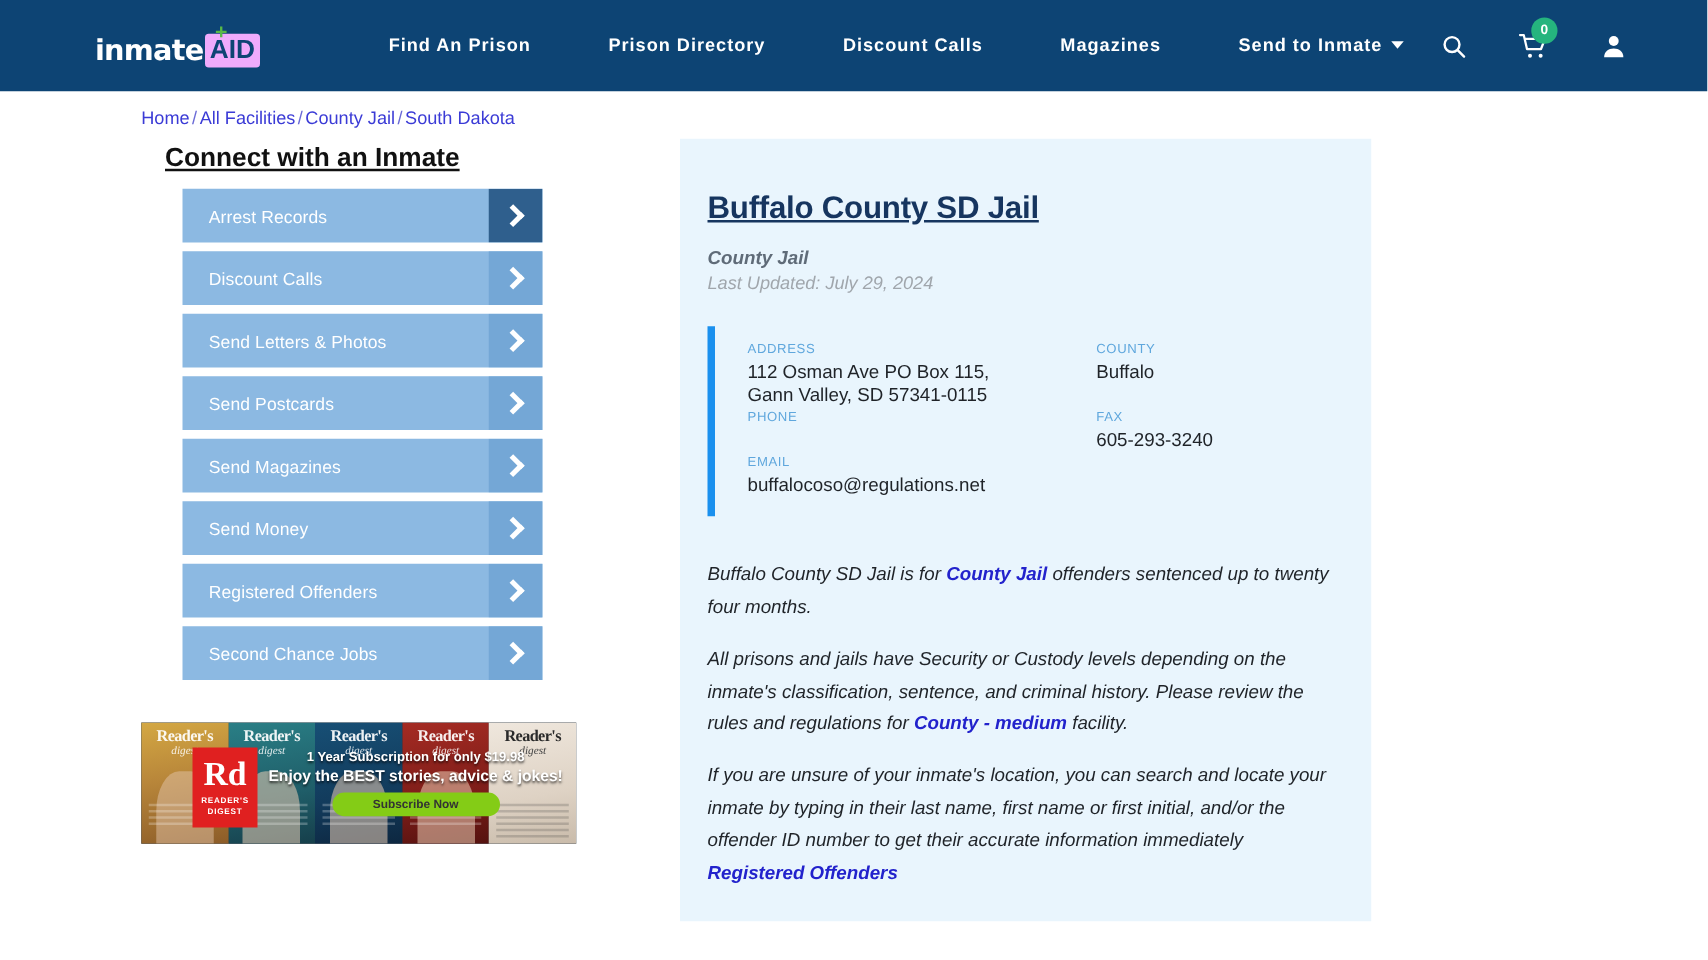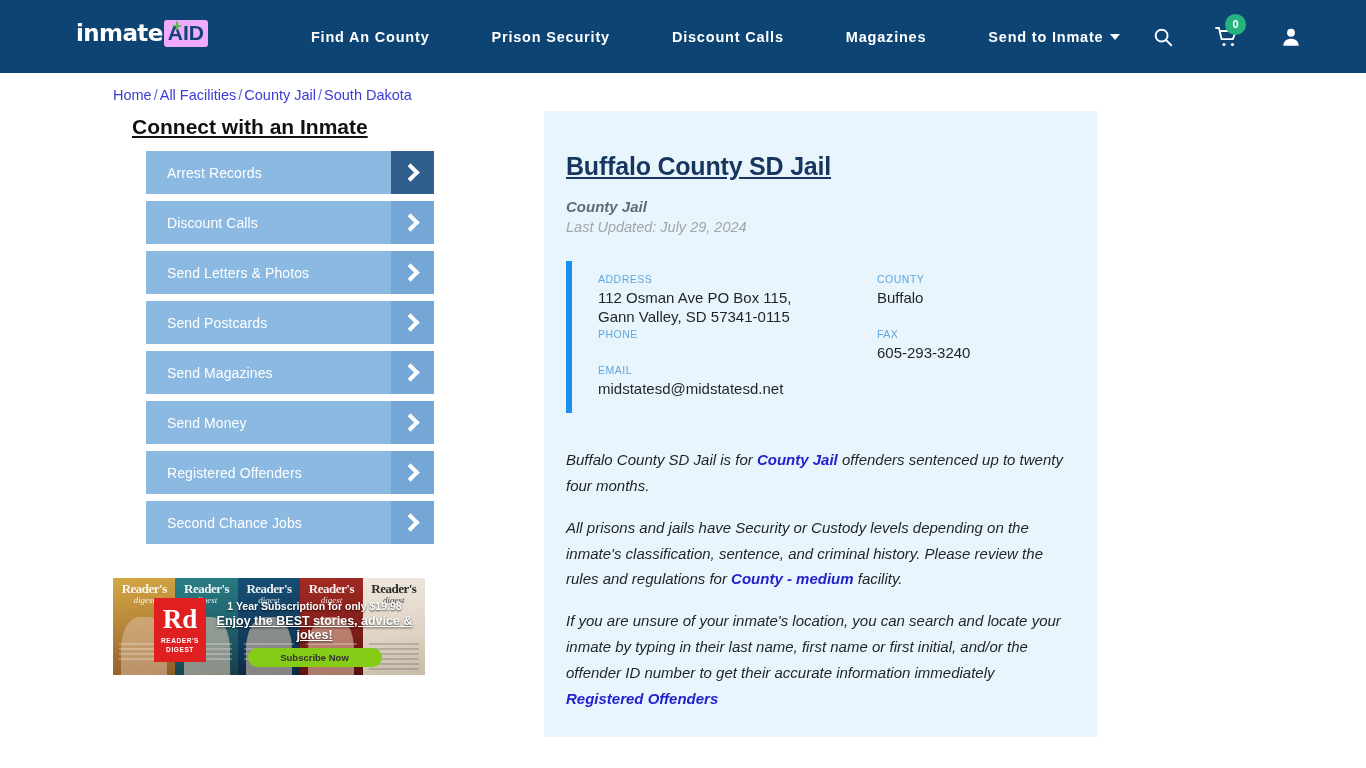--- a/index.html
+++ b/index.html
@@ -17,21 +17,21 @@
     width: 100%;
     height: 73px;
     background: #0d4474;
     display: flex;
     align-items: center;
     position: relative;
   }
   .logo-wrap {
     margin-left: 76px;
     display: flex;
-    align-items: flex-start;
+    align-items: flex-end;
     height: 34px;
     position: relative;
   }
   .logo-word {
     color: #ffffff;
     font-size: 23px;
     font-weight: 700;
     letter-spacing: -0.6px;
     font-family: "DejaVu Sans", sans-serif;
   }
@@ -173,21 +173,21 @@
     width: 13px; height: 13px;
     border-right: 4px solid #ffffff;
     border-top: 4px solid #ffffff;
     transform: rotate(45deg);
     margin-left: -4px;
   }
 
   
   .ad-banner {
     margin-top: 34px;
-    width: 312px;
+    width: 348px;
     height: 97px;
     position: relative;
     overflow: hidden;
     cursor: pointer;
     background: #24303a;
   }
   .ad-covers { position: absolute; inset: 0; display: flex; }
   .ad-cover { flex: 1; position: relative; overflow: hidden; }
   .c1 { background: linear-gradient(170deg,#d4a843 0%, #b8863a 45%, #8c5c28 100%); }
   .c2 { background: linear-gradient(170deg,#2a7f86 0%, #1f5d68 60%, #163f4b 100%); }
@@ -273,21 +273,20 @@
     text-shadow: 0 1px 2px rgba(0,0,0,0.7);
     font-family: "Liberation Sans", sans-serif;
   }
   .ad-line2 {
     color: #ffffff;
     font-size: 12.5px;
     font-weight: 700;
     margin-top: 2px;
     text-shadow: 0 1px 2px rgba(0,0,0,0.7);
     font-family: "Liberation Sans", sans-serif;
-    text-decoration: underline;
   }
   .ad-cta {
     margin: 6px auto 0 auto;
     width: 134px;
     height: 19px;
     background: #84cc16;
     border-radius: 10px;
     color: #333333;
     font-size: 9.5px;
     font-weight: 700;
@@ -374,22 +373,22 @@
 
 <div class="site-header">
 
   <div class="logo-wrap">
     <span class="logo-word">inmate</span>
       <span class="logo-badge">AID</span>
     <span class="logo-plus">+</span>
   </div>
 
   <nav class="main-nav">
-    <div class="nav-item">Find An County</div>
-    <div class="nav-item">Prison Security</div>
+    <div class="nav-item">Find An Prison</div>
+    <div class="nav-item">Prison Directory</div>
     <div class="nav-item">Discount Calls</div>
     <div class="nav-item">Magazines</div>
     <div class="nav-item has-caret">Send to Inmate</div>
   </nav>
 
   <div class="header-icons">
     <div class="hdr-icon">
       <svg width="22" height="22" viewBox="0 0 24 24" fill="none" stroke="#ffffff" stroke-width="2.1" stroke-linecap="round">
         <circle cx="10.5" cy="10.5" r="6.5"></circle>
         <line x1="15.4" y1="15.4" x2="21" y2="21"></line>
@@ -571,21 +570,21 @@
           <div class="info-cell">
             <div class="label">PHONE</div>
           </div>
           <div class="info-cell">
             <div class="label">FAX</div>
             <div class="value">605-293-3240</div>
           </div>
 
           <div class="info-cell full">
             <div class="label">EMAIL</div>
-            <div class="value">midstatesd@midstatesd.net</div>
+            <div class="value">buffalocoso@regulations.net</div>
           </div>
         </div>
 
         <div class="desc">
           <p><span>Buffalo County SD Jail is for </span><a class="lnk">County Jail</a><span> offenders sentenced up to twenty four months.</span></p>
           <p><span>All prisons and jails have Security or Custody levels depending on the inmate's classification, sentence, and criminal history. Please review the rules and regulations for </span><a class="lnk">County - medium</a><span> facility.</span></p>
           <p><span>If you are unsure of your inmate's location, you can search and locate your inmate by typing in their last name, first name or first initial, and/or the offender ID number to get their accurate information immediately </span><a class="lnk">Registered Offenders</a></p>
         </div>
       </section>
 

